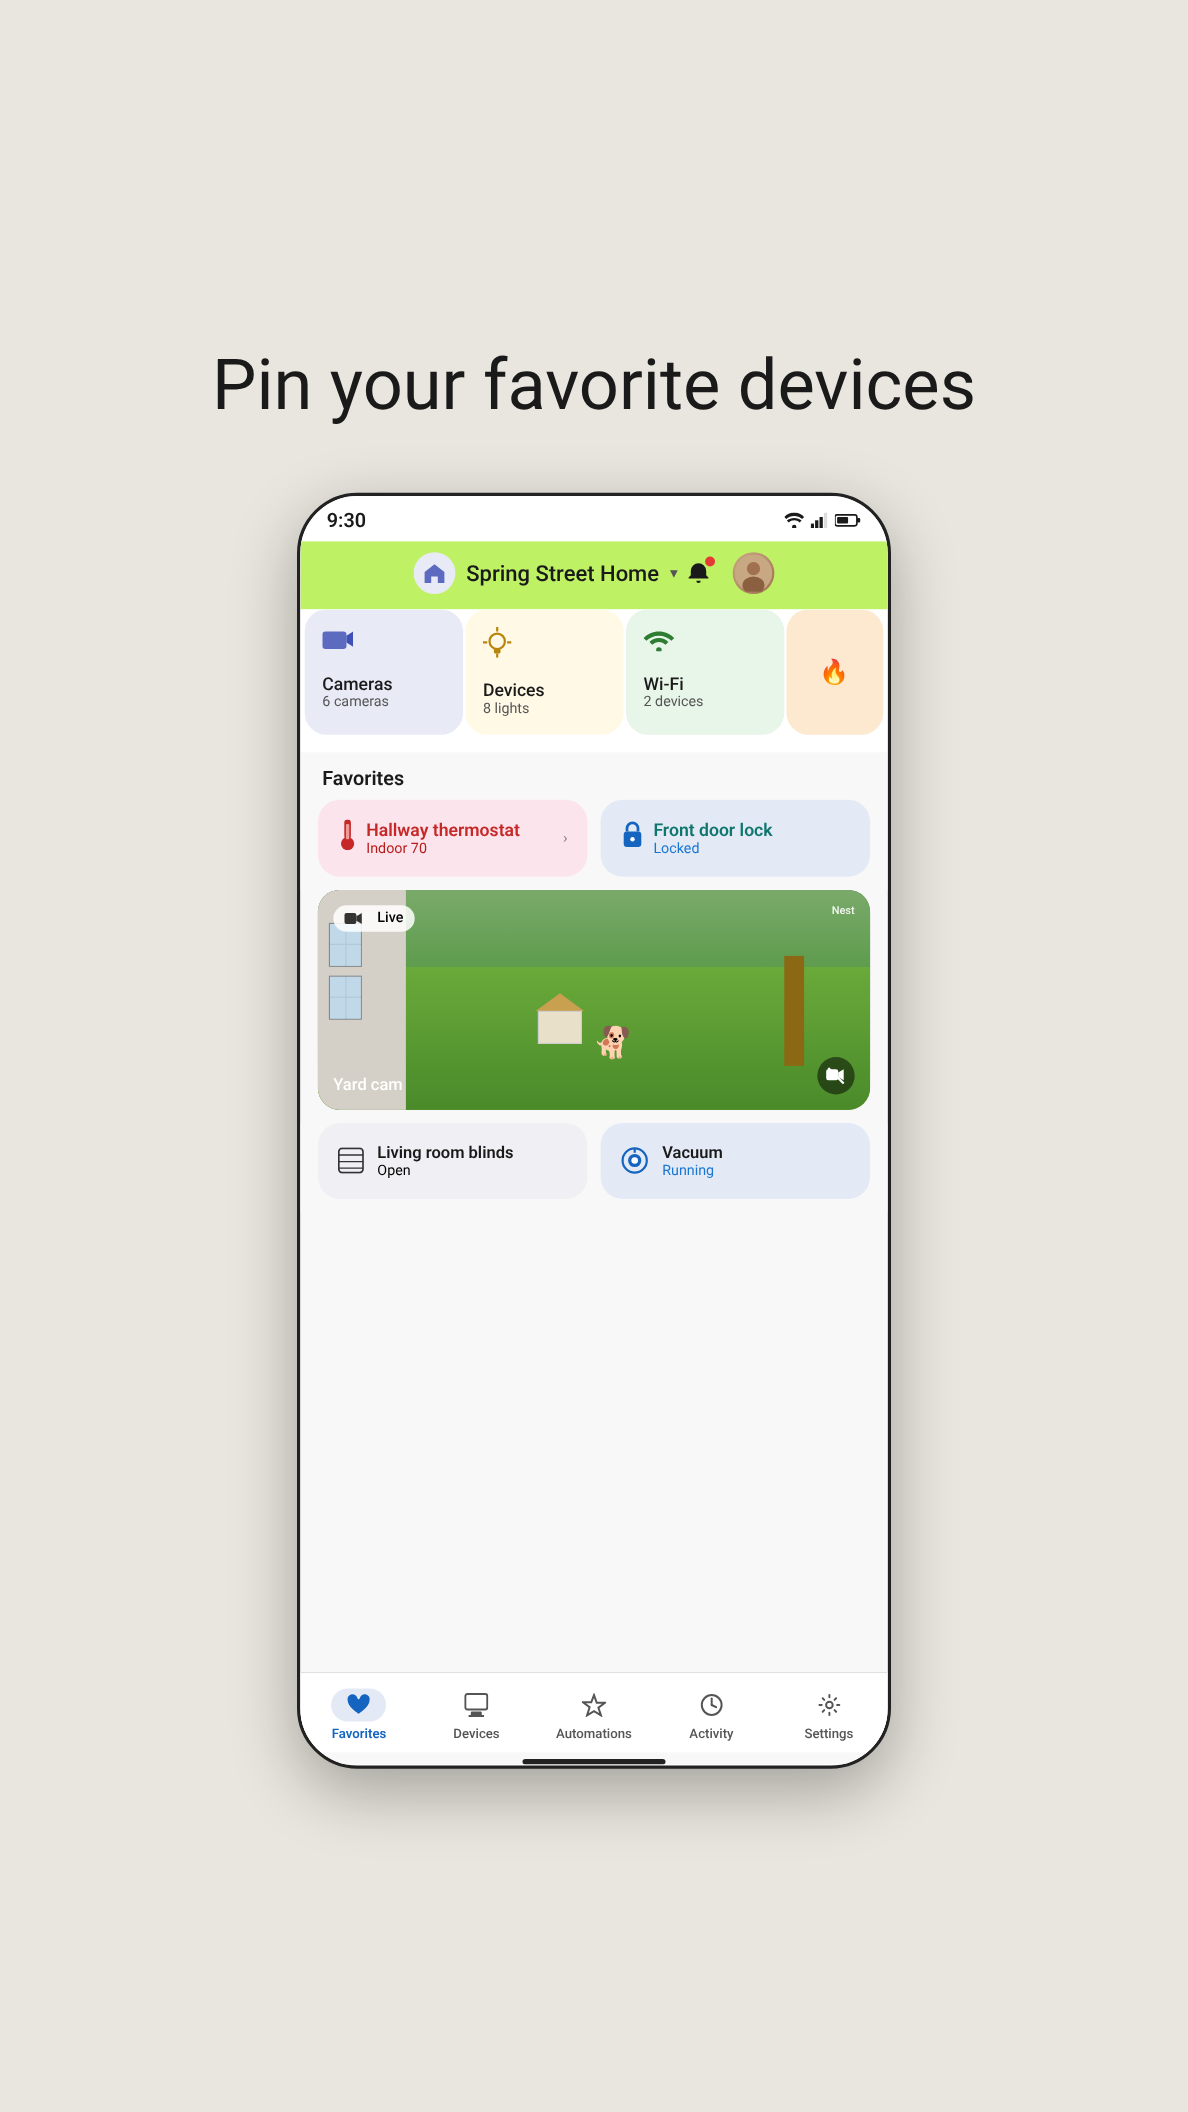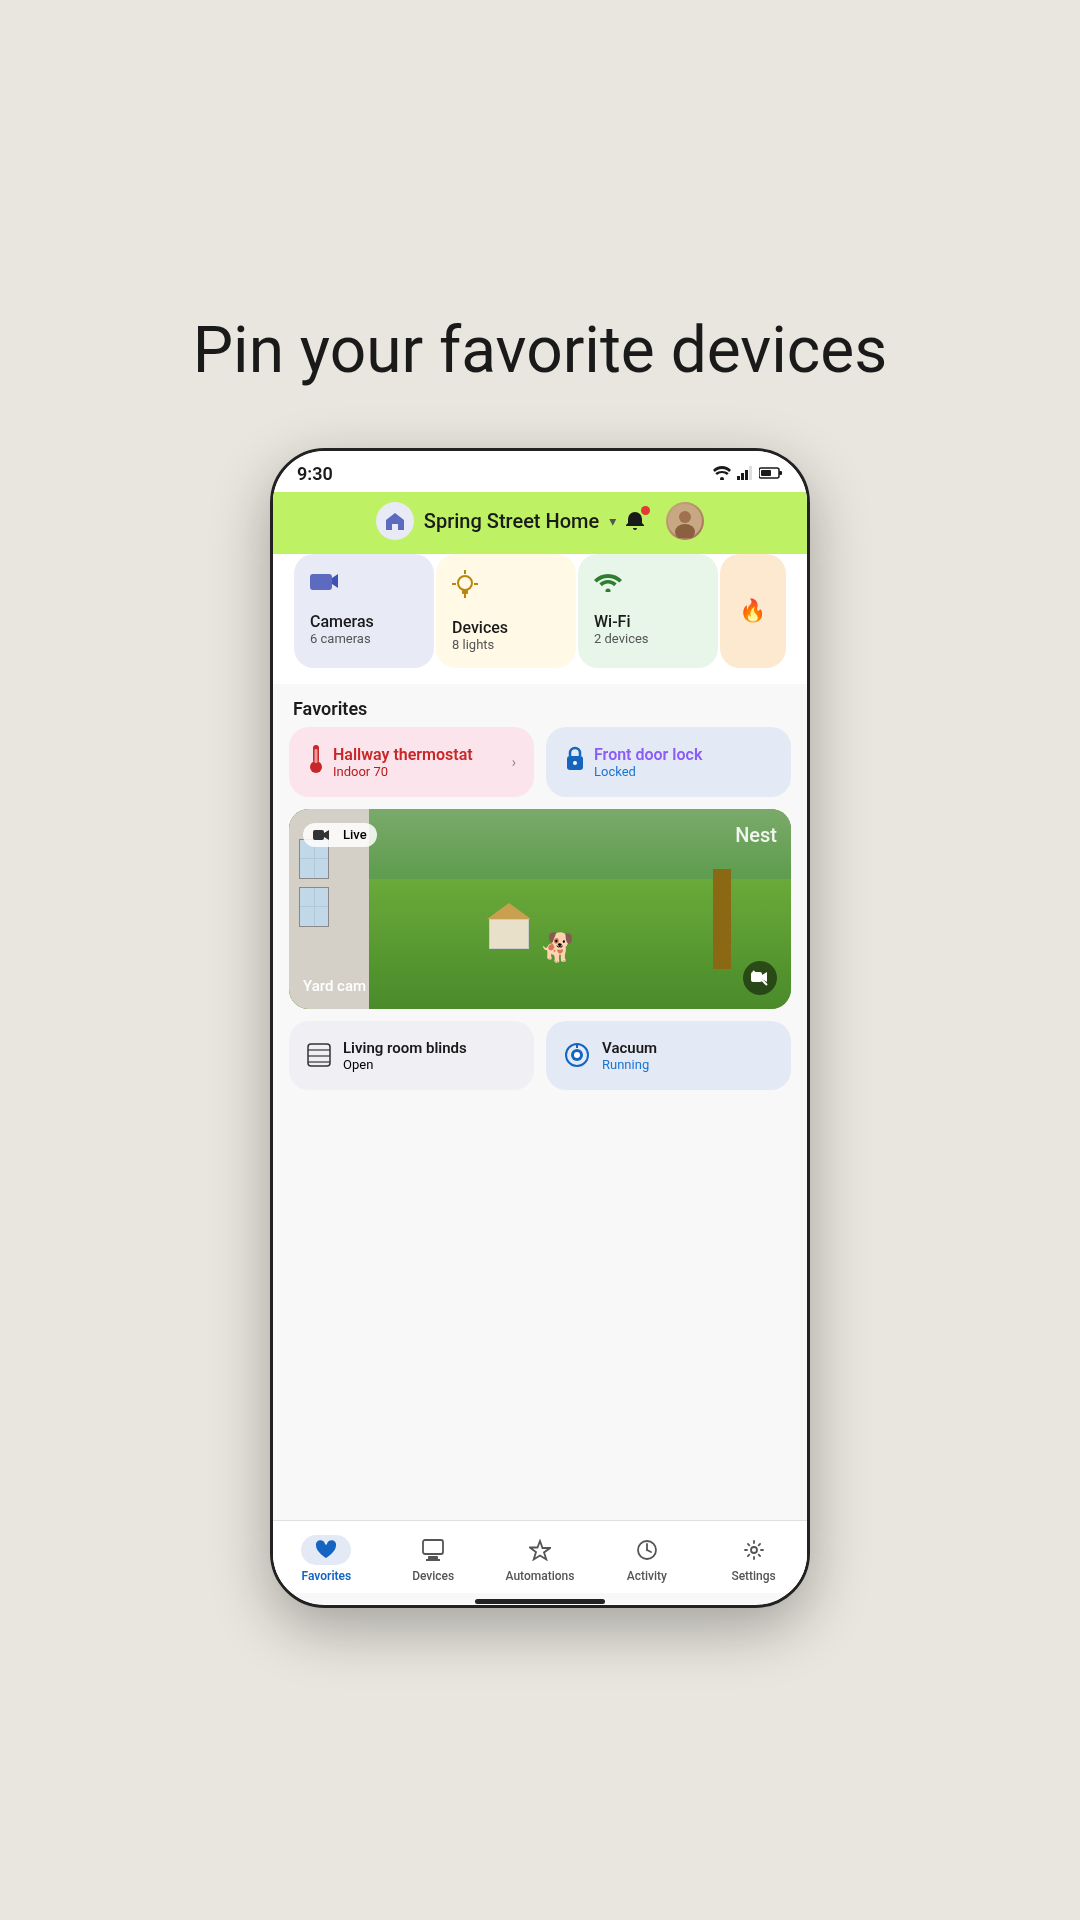--- a/index.html
+++ b/index.html
@@ -119,21 +119,21 @@
       border-radius: 50%;
       background: linear-gradient(135deg, #c8a882 0%, #a07050 100%);
       overflow: hidden;
       display: flex;
       align-items: center;
       justify-content: center;
       font-size: 18px;
     }
     .categories-row {
       background: #fff;
-      padding: 0 21px 16px;
+      padding: 0 4px 16px;
       display: flex;
       gap: 2px;
       overflow-x: hidden;
     }
     .category-card {
       border-radius: 20px;
       padding: 16px;
       display: flex;
       flex-direction: column;
       gap: 20px;
@@ -178,21 +178,21 @@
       align-items: center;
       justify-content: space-between;
     }
     .fav-card-icon-row {
       display: flex;
       align-items: flex-start;
       gap: 8px;
     }
     .fav-title { font-size: 16px; font-weight: 600; }
     .thermostat .fav-title { color: #c62828; }
-    .lock .fav-title { color: #8b5cf6; }
+    .lock .fav-title { color: #0f766e; }
     .fav-sub { font-size: 13px; }
     .thermostat .fav-sub { color: #b71c1c; }
     .lock .fav-sub { color: #1976d2; }
     .fav-chevron { font-size: 14px; color: #888; }
     .camera-feed {
       margin: 0 16px 12px;
       border-radius: 20px;
       overflow: hidden;
       position: relative;
       height: 200px;
@@ -209,21 +209,21 @@
       align-items: center;
       gap: 14px;
       font-size: 13px;
       font-weight: 500;
     }
     .camera-nest-badge {
       position: absolute;
       top: 14px;
       right: 14px;
       color: white;
-      font-size: 20px;
+      font-size: 10px;
       font-weight: 500;
       opacity: 0.9;
       padding-left: 45px;
     }
     .camera-name {
       position: absolute;
       bottom: 14px;
       left: 14px;
       color: white;
       font-size: 15px;

